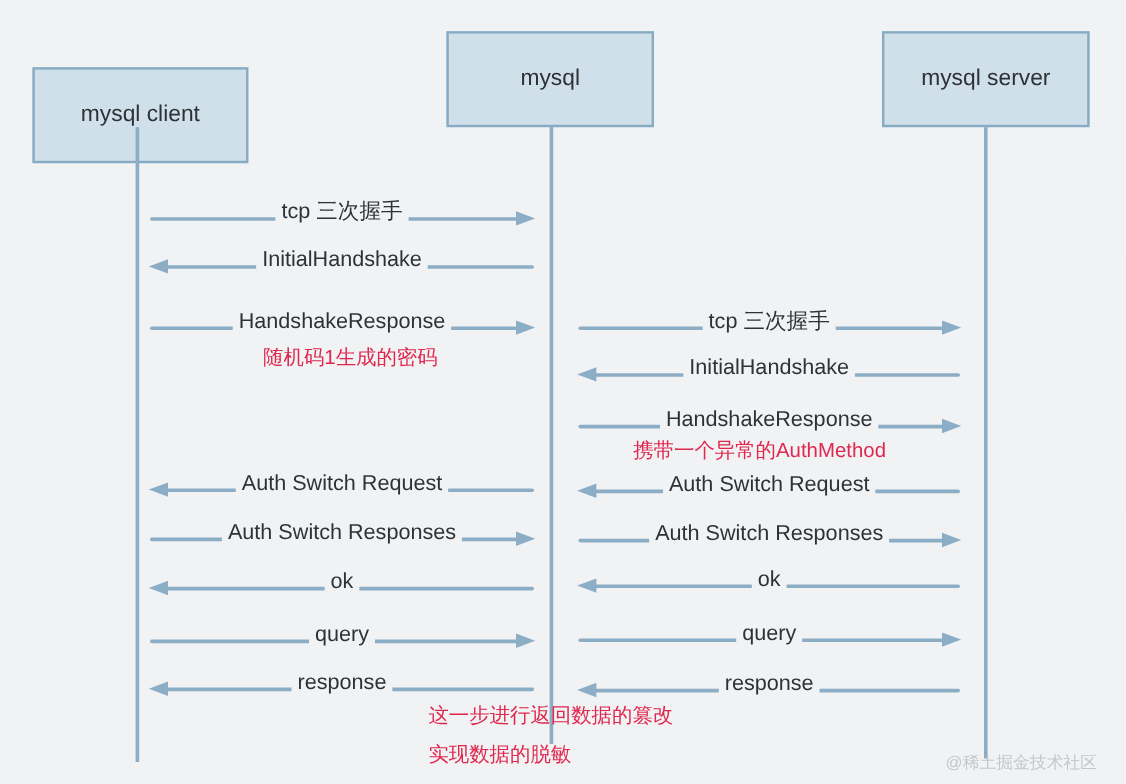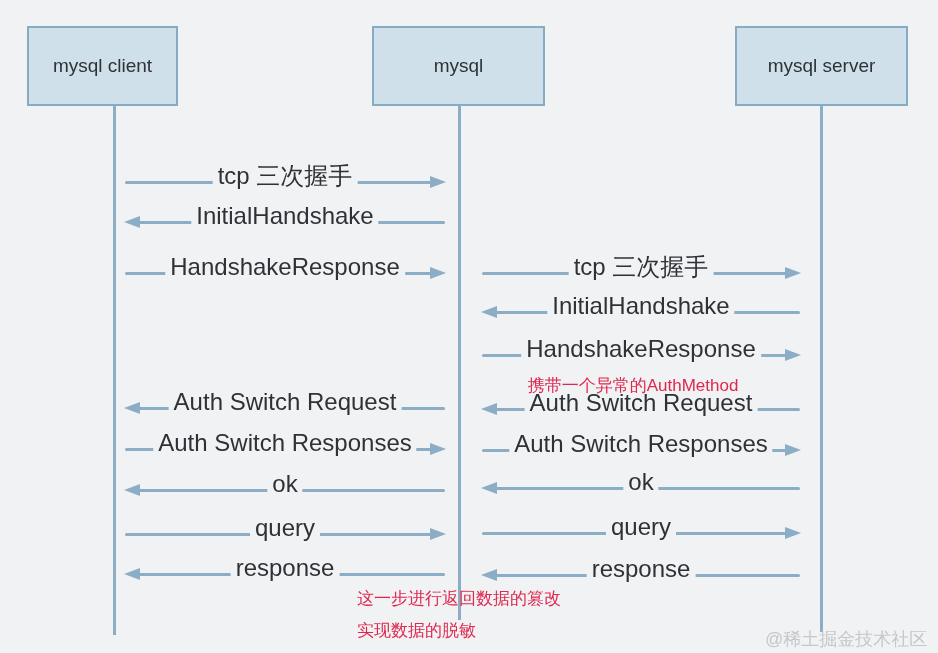--- a/index.html
+++ b/index.html
@@ -21,21 +21,21 @@
   }
   .actor-box{
     position:absolute;
     top:26px;height:80px;
     background:var(--box-fill);
     border:2px solid var(--box-border);
     box-sizing:border-box;
     display:flex;align-items:center;justify-content:center;
     font-size:19px;color:var(--text);
   }
-  .actor-client{left:27px;width:151px;}
+  .actor-client{left:27px;width:180px;margin-top:30px;}
   .actor-proxy{left:372px;width:173px;}
   .actor-server{left:735px;width:173px;}
   .lifeline{
     position:absolute;
     width:3px;
     background:var(--arrow);
     z-index:1;
   }
   .ll-client{left:113px;top:106px;height:529px;}
   .ll-proxy{left:458px;top:105px;height:515px;}
@@ -56,38 +56,38 @@
     border-top:6.5px solid transparent;
     border-bottom:6.5px solid transparent;
   }
   .dir-right .head{right:-1px;border-left:16px solid var(--arrow);}
   .dir-left .head{left:-1px;border-right:16px solid var(--arrow);}
   .msg .lbl{
     position:absolute;left:50%;bottom:-4px;
     transform:translateX(-50%);
     background:var(--bg);
     padding:0 5px;
-    font-size:24px;line-height:20px;
+    font-size:18px;line-height:20px;
     color:var(--text);white-space:nowrap;text-align:center;
   }
   .note{
     position:absolute;z-index:3;
     transform:translateX(-50%);
     color:var(--red);
     font-size:17px;line-height:19px;white-space:nowrap;
   }
   .footnote{
     position:absolute;z-index:3;
     color:var(--red);
-    font-size:17px;line-height:19px;white-space:nowrap;
+    font-size:17px;line-height:19px;white-space:nowrap;font-family:Liberation Mono, monospace;
   }
   .watermark{
     position:absolute;z-index:3;
     color:var(--watermark);
-    font-size:18px;white-space:nowrap;
+    font-size:14px;white-space:nowrap;margin-left:23px;
   }
 </style>
 </head>
 <body>
 
 <div class="canvas">
 
   <div class="actor-box actor-client">
     <span>mysql client</span>
   </div>
@@ -179,20 +179,21 @@
     <div class="line"></div>
     <div class="head"></div>
     <div class="lbl">response</div>
   </div>
   <div class="msg col-right dir-left" style="top:575px">
     <div class="line"></div>
     <div class="head"></div>
     <div class="lbl">response</div>
   </div>
 
-  <div class="note" style="left:633px;top:376px">携带一个异常的AuthMethod</div>
+  <div class="note" style="left:292px;top:288px">随机码1生成的密码</div>
+  <div class="note" style="left:633px;top:366px">携带一个异常的AuthMethod</div>
 
   <div class="footnote" style="left:357px;top:589px">这一步进行返回数据的篡改</div>
   <div class="footnote" style="left:357px;top:621px">实现数据的脱敏</div>
 
   <div class="watermark" style="left:765px;top:627px">@稀土掘金技术社区</div>
 
 </div>
 
 </body></html>

